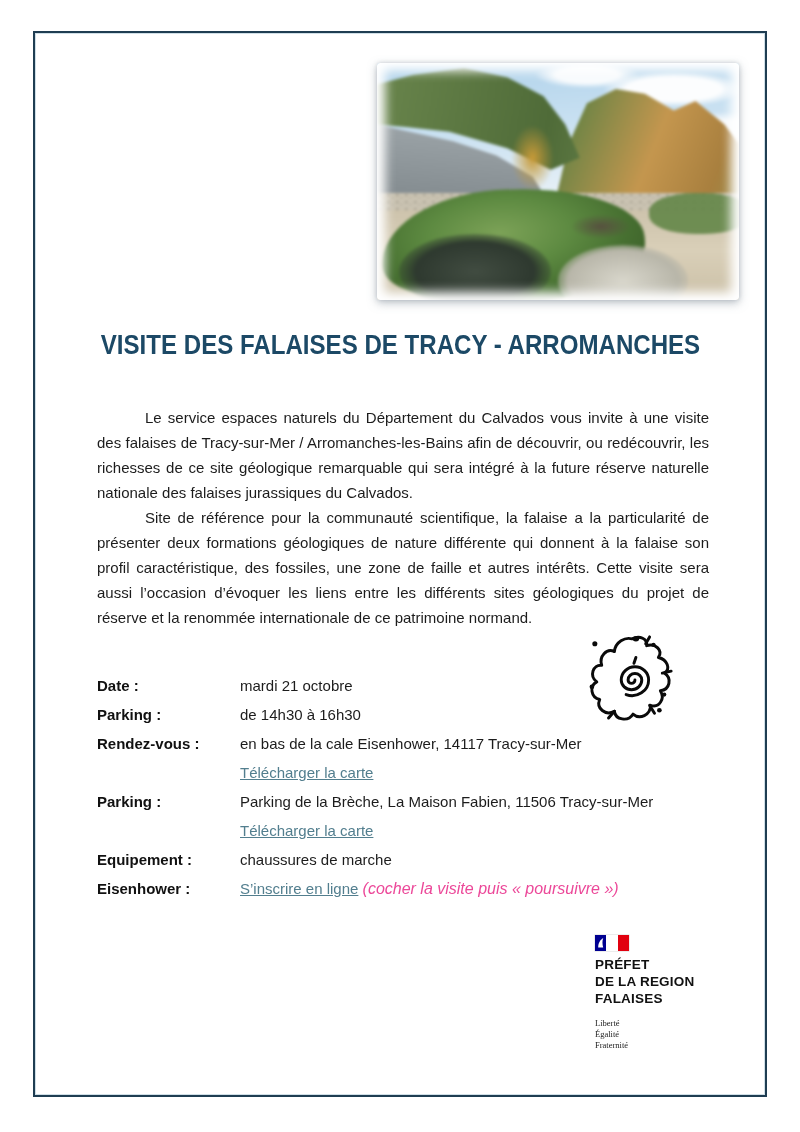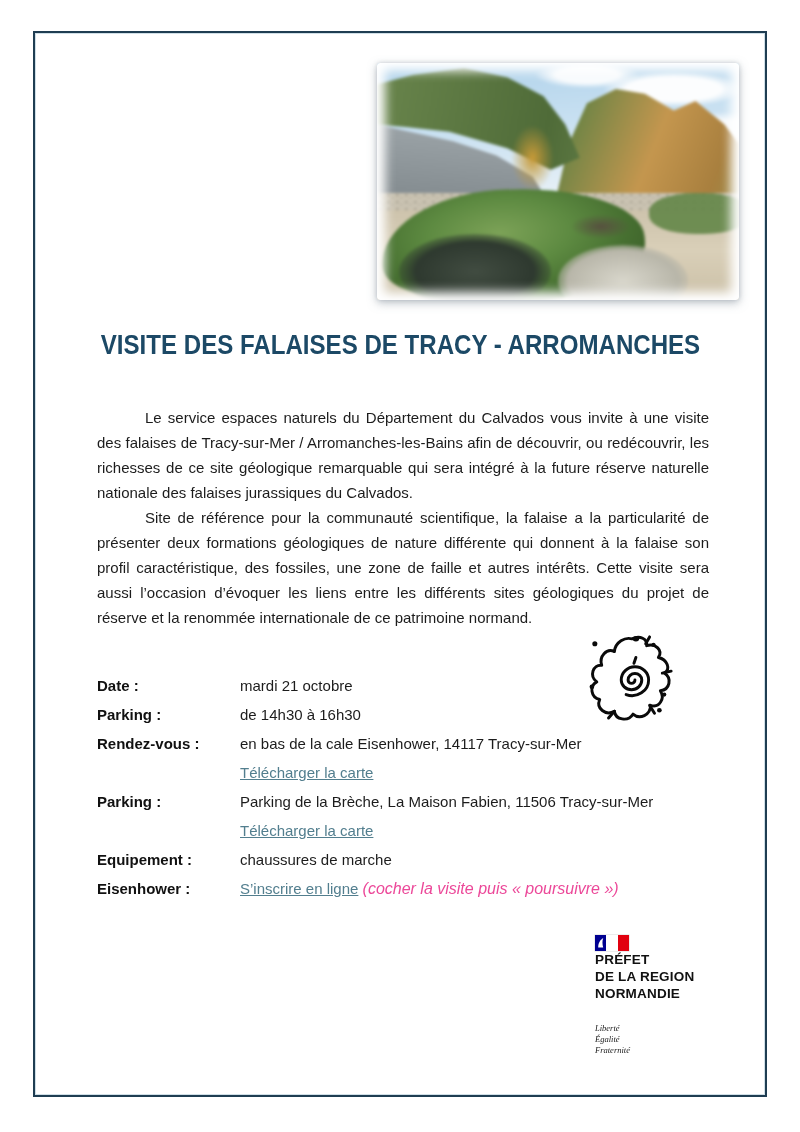--- a/index.html
+++ b/index.html
@@ -92,23 +92,23 @@
   a.link{color:var(--link-color);text-decoration:underline;cursor:pointer;text-align:right;}
   .note{font-size:16px;color:#ec4899;font-style:italic;}
 
   
   .prefet{position:absolute;left:560px;top:902px;width:150px;}
   .flag{display:flex;width:34px;height:16px;box-shadow:0 0 0 .5px #d8d8d8;}
   .flag .b{width:11.4px;background:var(--flag-blue);position:relative;}
   .flag .w{width:11.2px;background:#fff;}
   .flag .r{width:11.4px;background:var(--flag-red);}
   .flag .b svg{position:absolute;inset:0;width:100%;height:100%;}
-  .prefet-name{font-size:13.5px;font-weight:800;color:#111;
+  .prefet-name{margin-top:5px;font-size:13.5px;font-weight:800;color:#111;
     line-height:17px;letter-spacing:.2px;}
-  .motto{margin-top:21px;font-family:"Liberation Serif",serif;font-style:italic;
+  .motto{margin-top:11px;font-family:"Liberation Serif",serif;
     font-size:8.5px;line-height:11px;color:#222;}
 </style>
 </head>
 <body>
 
 <div class="page">
 
 
   <div class="photo">
     <div class="photo-paint">
@@ -188,21 +188,21 @@
         <svg viewBox="0 0 11 16" aria-hidden="true">
           <path fill="#ffffff" d="M3,12.5 C3,7.5 5.5,4.5 8,3 C7,6 7,9 8,12.5 Z"></path>
         </svg>
       </div>
       <div class="w"></div>
       <div class="r"></div>
     </div>
     <div class="prefet-name">
       <div>PRÉFET</div>
       <div>DE LA REGION</div>
-      <div>NORMANDIE</div>
+      <div>FALAISES</div>
     </div>
     <div class="motto">
       <div>Liberté</div>
       <div>Égalité</div>
       <div>Fraternité</div>
     </div>
   </div>
 
 </div>
 

